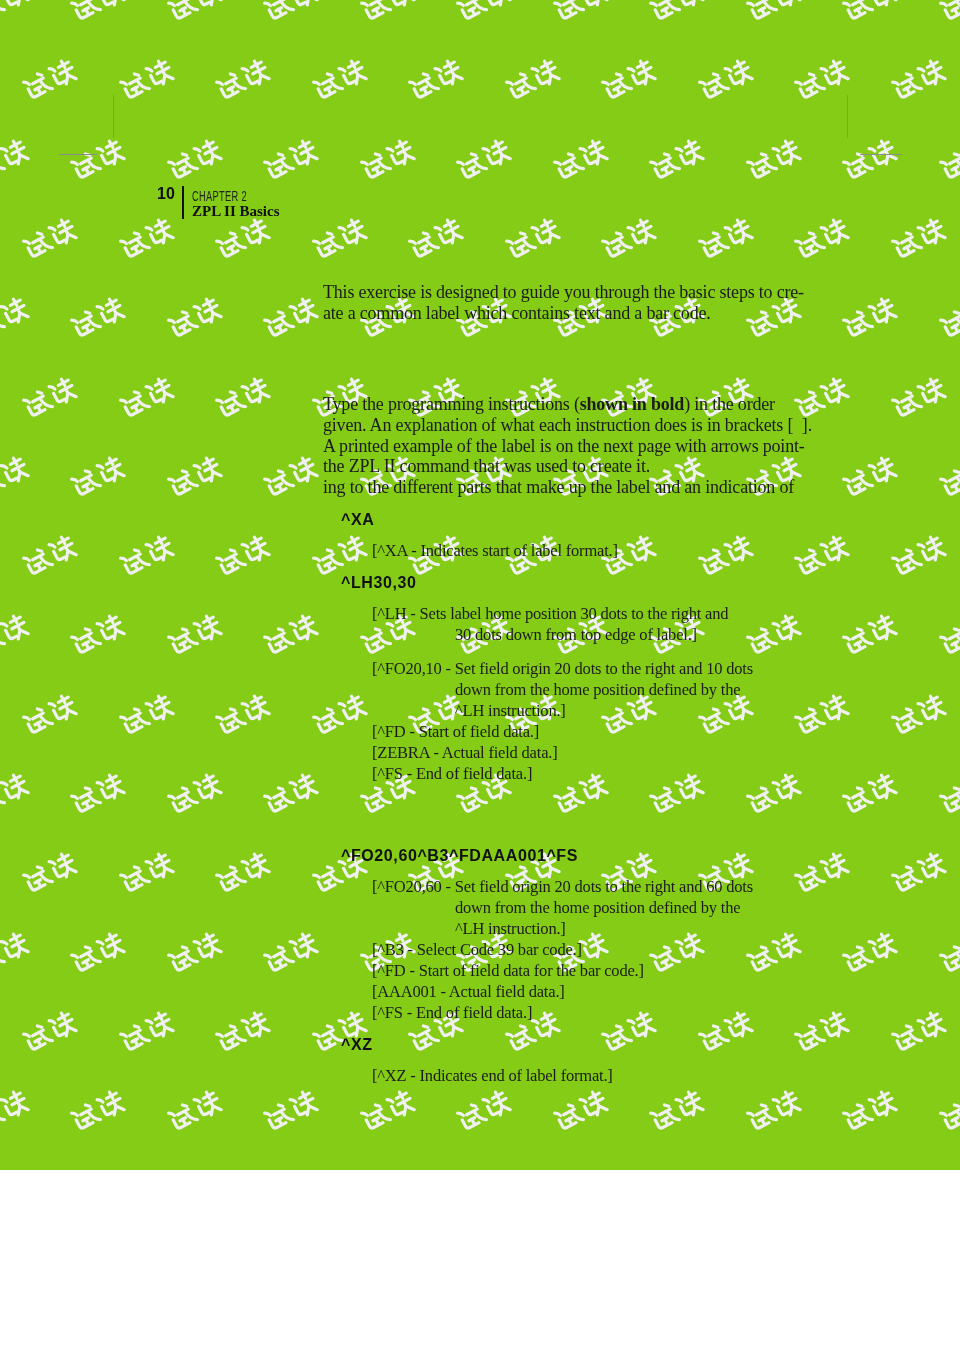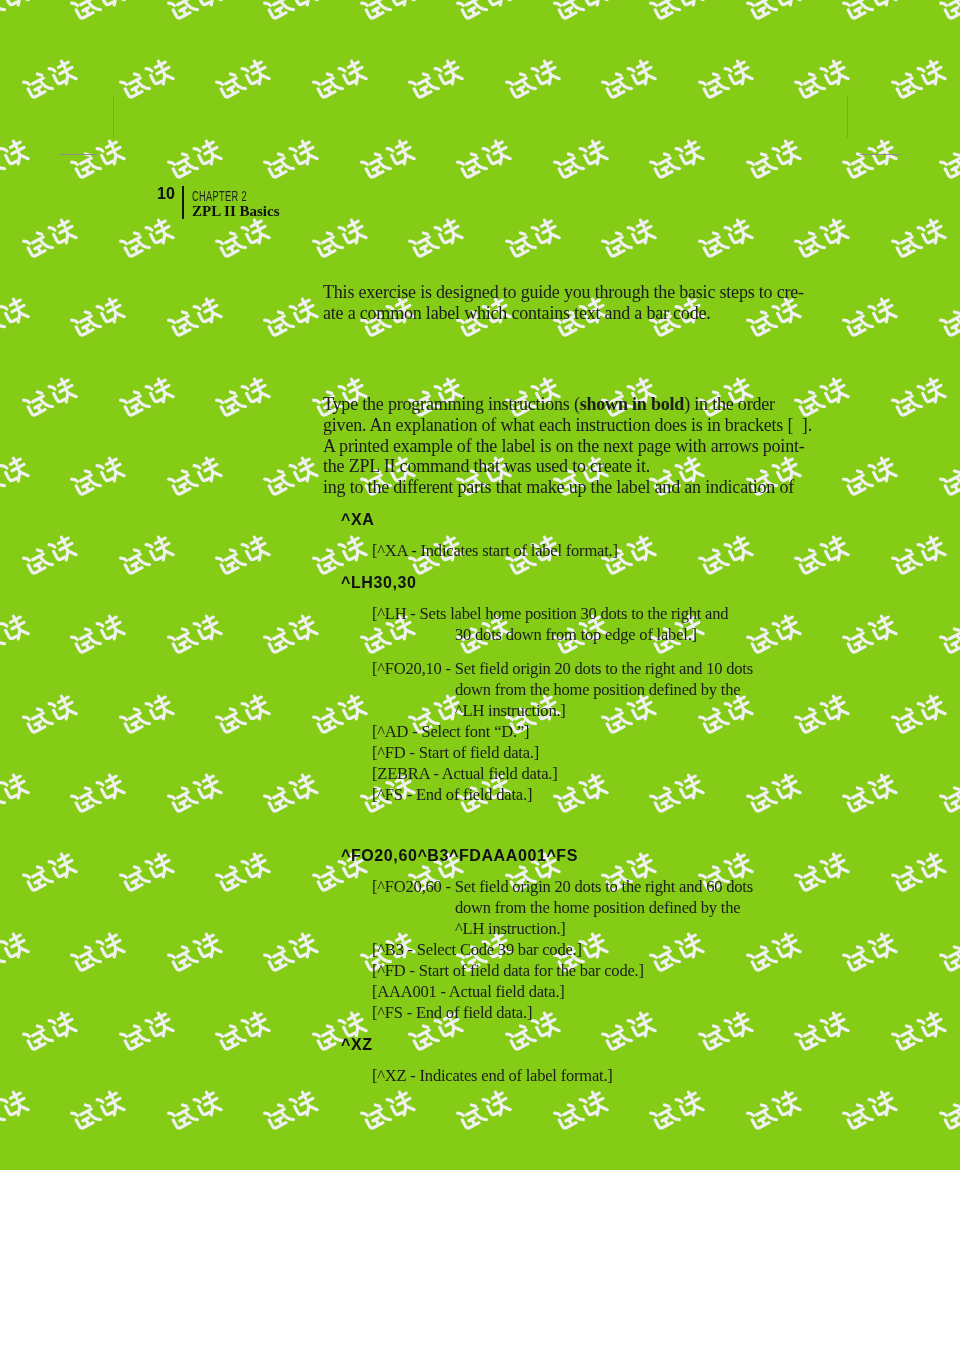--- a/index.html
+++ b/index.html
@@ -4072,21 +4072,20 @@
       <div class="xl" data-interactable="false">[^LH - Sets label home position 30 dots to the right and</div>
       <div class="xl cont" data-interactable="false">30 dots down from top edge of label.]</div>
     </div>
   </div>
 
   <div class="codesec s3" data-interactable="false">
     <div class="expl" data-interactable="false">
       <div class="xl" data-interactable="false">[^FO20,10 - Set field origin 20 dots to the right and 10 dots</div>
       <div class="xl cont" data-interactable="false">down from the home position defined by the</div>
       <div class="xl cont" data-interactable="false">^LH instruction.]</div>
-      <div class="xl" data-interactable="false">[^AD - Select font “D.”]</div>
       <div class="xl" data-interactable="false">[^FD - Start of field data.]</div>
       <div class="xl" data-interactable="false">[ZEBRA - Actual field data.]</div>
       <div class="xl" data-interactable="false">[^FS - End of field data.]</div>
     </div>
   </div>
 
   <div class="codesec s4" data-interactable="false">
     <div class="cmd" data-interactable="false">^FO20,60^B3^FDAAA001^FS</div>
     <div class="expl" data-interactable="false">
       <div class="xl" data-interactable="false">[^FO20,60 - Set field origin 20 dots to the right and 60 dots</div>

